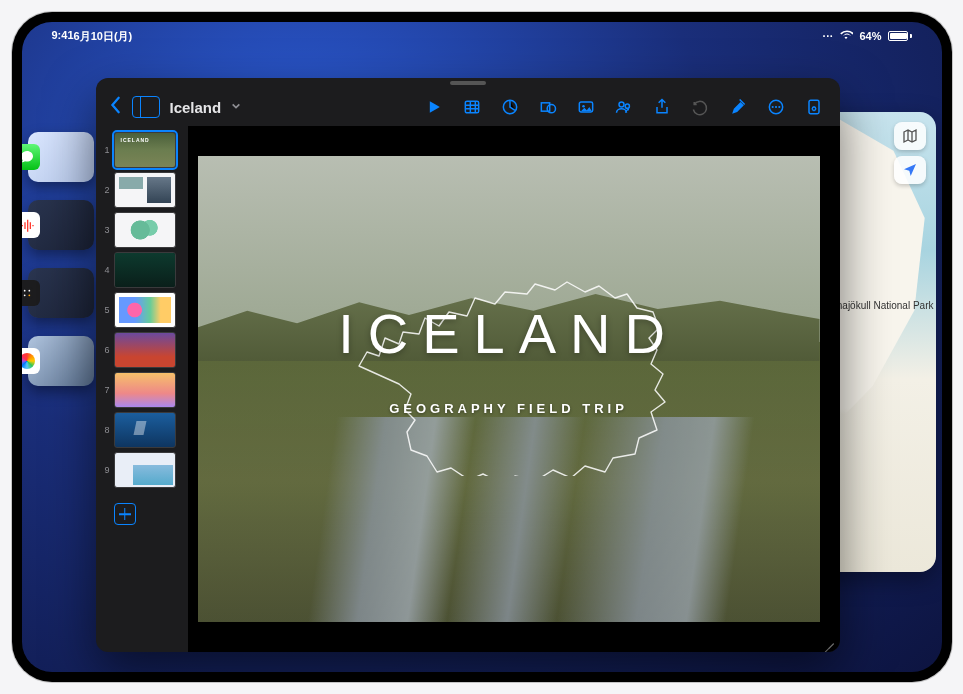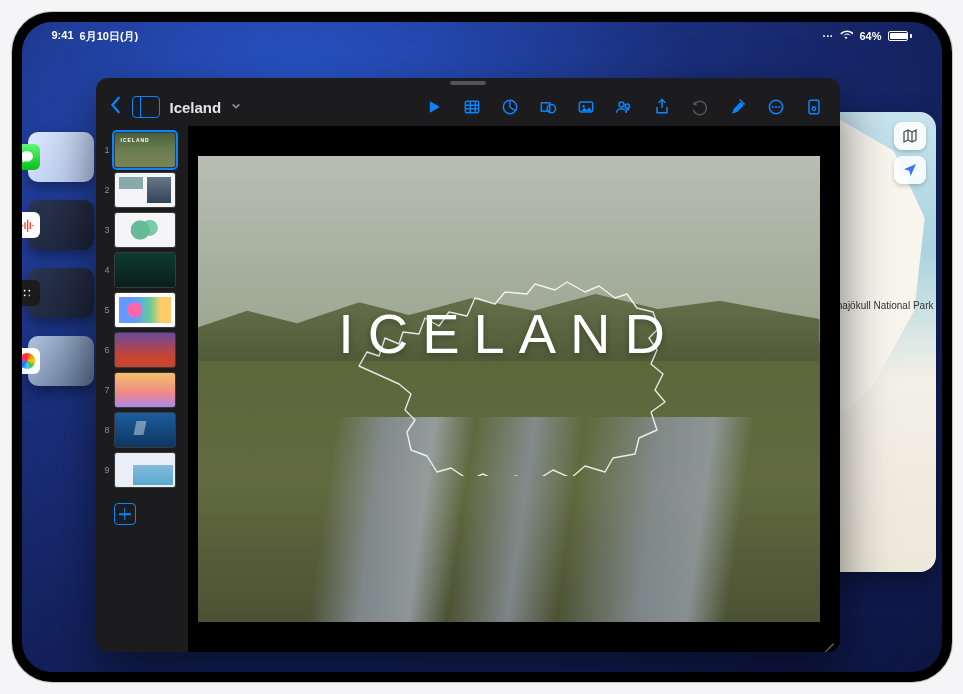--- a/index.html
+++ b/index.html
@@ -28,21 +28,21 @@
 
   
   .status-bar {
     position: absolute; top: 0; left: 0; right: 0;
     height: 24px; display:flex; align-items:center;
     justify-content:space-between;
     padding: 4px 30px 0;
     font-size: 11px; font-weight:600; color:#fff;
     z-index: 50;
   }
-  .status-left { display:flex; gap:6px; }
+  .status-left { display:flex; }
   .status-right { display:flex; gap:6px; align-items:center; }
   .status-right .wifi, .status-right .sig { letter-spacing:-2px; }
   .battery { display:inline-flex; align-items:center; gap:2px;}
   .battery-body { width:20px; height:10px; border:1px solid #fff; border-radius:2px; position:relative;}
   .battery-body::after{content:""; position:absolute; left:1px; top:1px; bottom:1px; width:17px; background:#fff; border-radius:1px;}
   .battery-tip{ width:2px; height:4px; background:#fff; border-radius:0 1px 1px 0;}
 
   
   .switcher-stack {
     position:absolute; left:6px; top:110px;
@@ -442,20 +442,21 @@
 
         <div class="kn-canvas">
           <div class="slide">
             <div class="sky"></div>
             <div class="mtn"></div>
             <div class="river"></div>
             <svg class="iceland-outline" viewBox="0 0 360 230">
               <path fill="none" stroke="#ffffff" stroke-width="1.4" stroke-linejoin="round" d="M30 120 l8-14 12 4 6-18 14 6 4-12 16 2 6-16 14 8 10-14 18 4 8-18 20 6 10-12 22 2 8-10 20 6 12-8 18 10 14-6 16 12 12-4 10 14 16 4 6 16-10 10 8 12-6 14 12 10-8 16 10 12-14 10 6 18-18 8-4 16-22 4-8 14-20-6-14 12-18-8-16 10-22-4-12 8-20-10-14 6-18-12-14 4-10-16-16-6-4-18 8-12-10-10 6-16-12-10z"></path>
             </svg>
             <div class="slide-title">ICELAND</div>
+            <div class="slide-sub">GEOGRAPHY FIELD TRIP</div>
           </div>
         </div>
       </div>
       <div class="kn-resize"></div>
     </div>
 
   </div>
 </div>
 
 </body></html>

